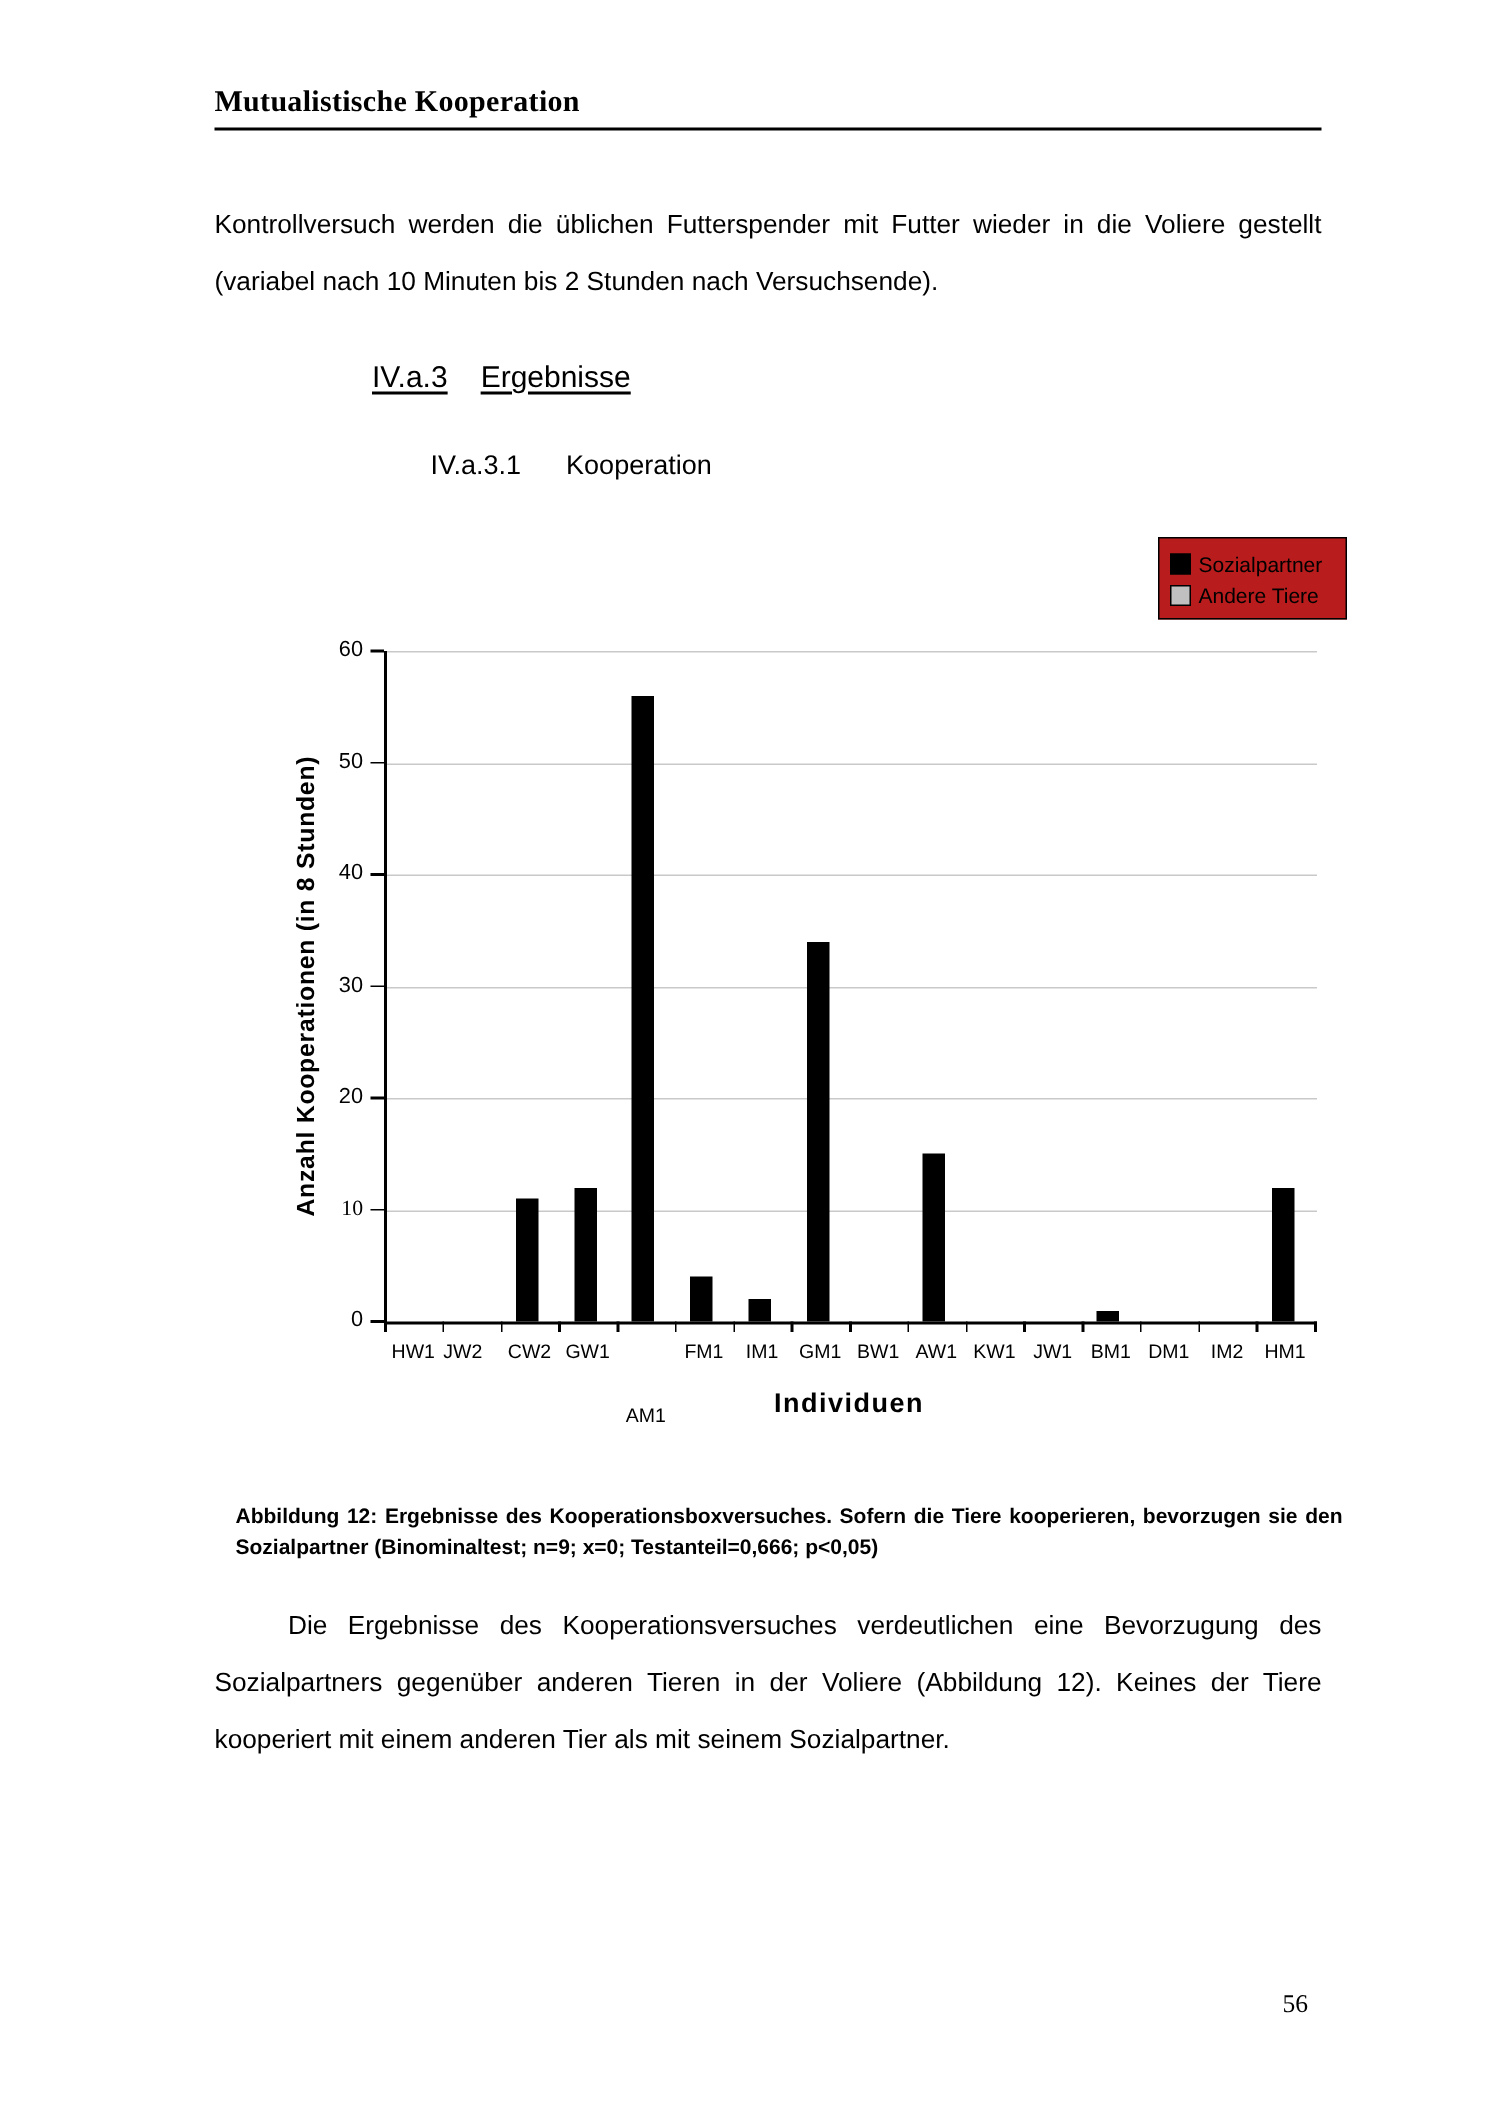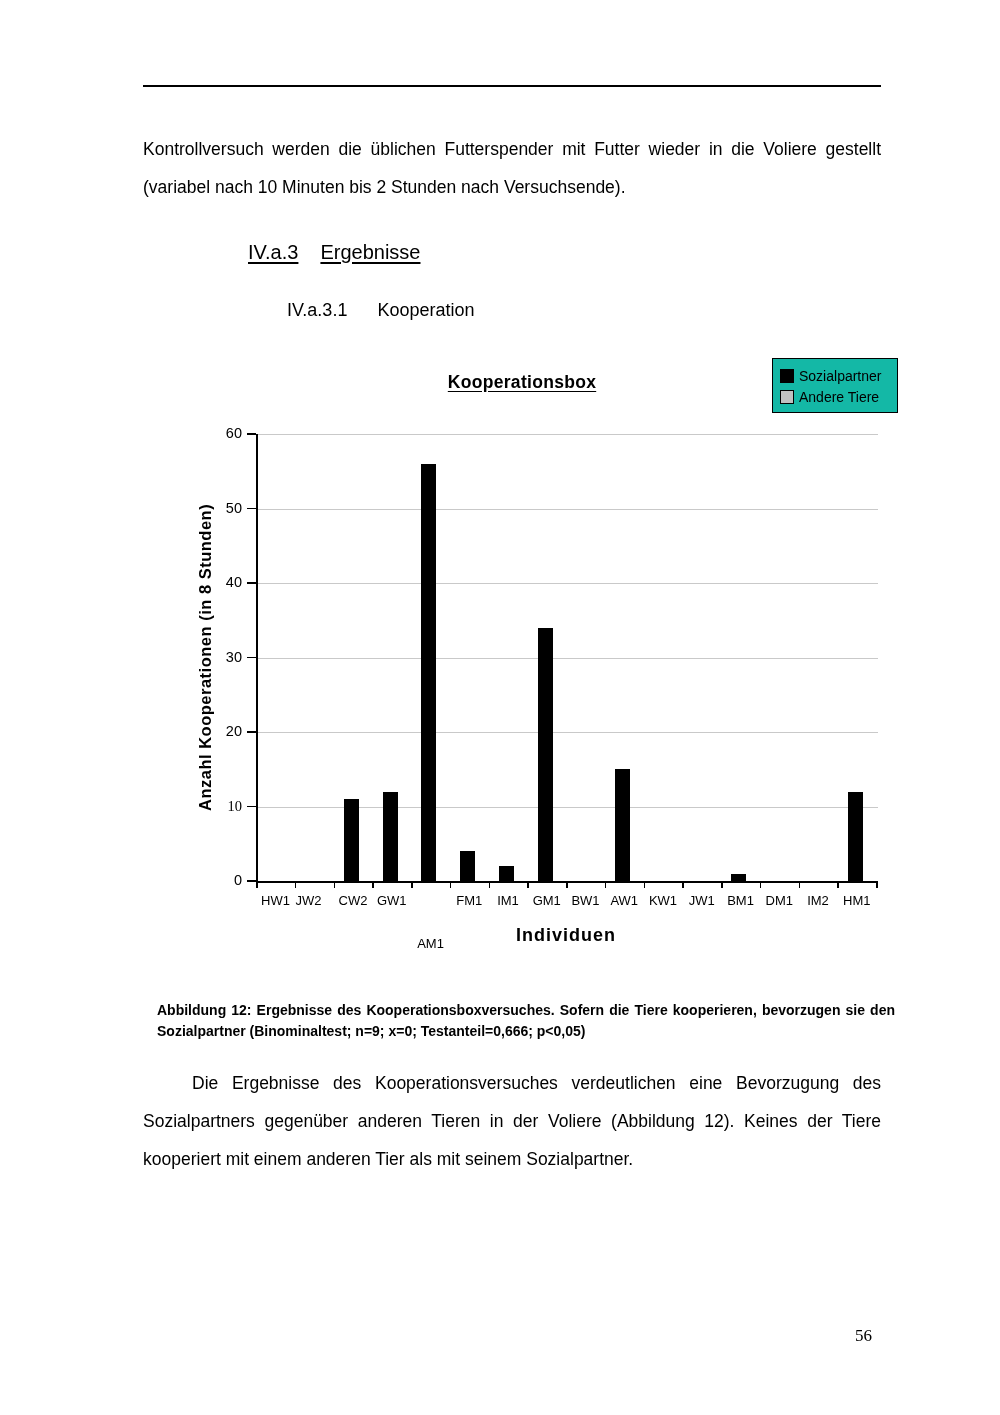--- a/index.html
+++ b/index.html
@@ -19,21 +19,21 @@
   
   .h-sec{top:241px;left:248px;font-size:20px;}
   .h-sec .gap{display:inline-block;width:22px;}
   .h-sec .u{text-decoration:underline;text-underline-offset:3px;}
   .h-sub{top:300px;left:287px;font-size:18px;}
   .h-sub .gap{display:inline-block;width:30px;}
   
   #chart{top:350px;left:0;width:1000px;height:615px;}
   .chart-title{top:22px;left:212px;width:620px;text-align:center;font-weight:bold;
     font-size:17.5px;text-decoration:underline;text-underline-offset:3px;letter-spacing:0.3px;}
-  .legend{top:8px;left:772px;width:110px;border:1.5px solid #000;background:#14b8a6;
+  .legend{top:8px;left:772px;width:110px;border:1.5px solid #000;background:#b91c1c;
     padding:6px 7px 5px 7px;font-size:14px;}
   .legend-row{display:flex;align-items:center;height:21px;}
   .legend-swatch{width:12px;height:12px;border:1px solid #000;margin-right:5px;flex:0 0 auto;}
   .plot{top:84px;left:256px;width:620px;height:447px;
     border-left:2px solid #000;border-bottom:2px solid #000;}
   .gridline{position:absolute;left:0;width:620px;height:1px;background:#c9c9c9;}
   .bar{position:absolute;background:#000;}
   .ytick-label{position:absolute;width:40px;left:202px;text-align:right;font-size:14.5px;}
   .ytick-mark{position:absolute;left:247px;width:9px;height:1.5px;background:#000;}
   .xtick-mark{position:absolute;top:531px;width:1.5px;height:7px;background:#000;}
@@ -47,34 +47,34 @@
   .caption{top:986px;left:157px;width:738px;font-weight:bold;font-size:14px;
     line-height:21px;text-align:justify;}
   
   .page-number{top:1326px;left:855px;font-family:"Liberation Serif",serif;font-size:17px;}
 </style>
 </head>
 <body>
 
 <div id="page">
 
+  <div class="abs doc-header">Mutualistische Kooperation</div>
   <div class="abs header-rule"></div>
 
   <p class="abs body-par" id="par1">Kontrollversuch werden die üblichen Futterspender mit Futter wieder in die Voliere gestellt (variabel nach 10 Minuten bis 2 Stunden nach Versuchsende).</p>
 
   <div class="abs h-sec">
     <span class="u">IV.a.3</span><span class="gap"></span><span class="u">Ergebnisse</span>
   </div>
 
   <div class="abs h-sub">
     <span>IV.a.3.1</span><span class="gap"></span><span>Kooperation</span>
   </div>
 
   <div class="abs" id="chart">
-    <div class="abs chart-title">Kooperationsbox</div>
 
     <div class="abs legend">
       <div class="legend-row">
         <span class="legend-swatch" id="swatch-0" style="background: rgb(0, 0, 0);"></span>
         <span>Sozialpartner</span>
       </div>
       <div class="legend-row">
         <span class="legend-swatch" id="swatch-1" style="background: rgb(192, 192, 192);"></span>
         <span>Andere Tiere</span>
       </div>

